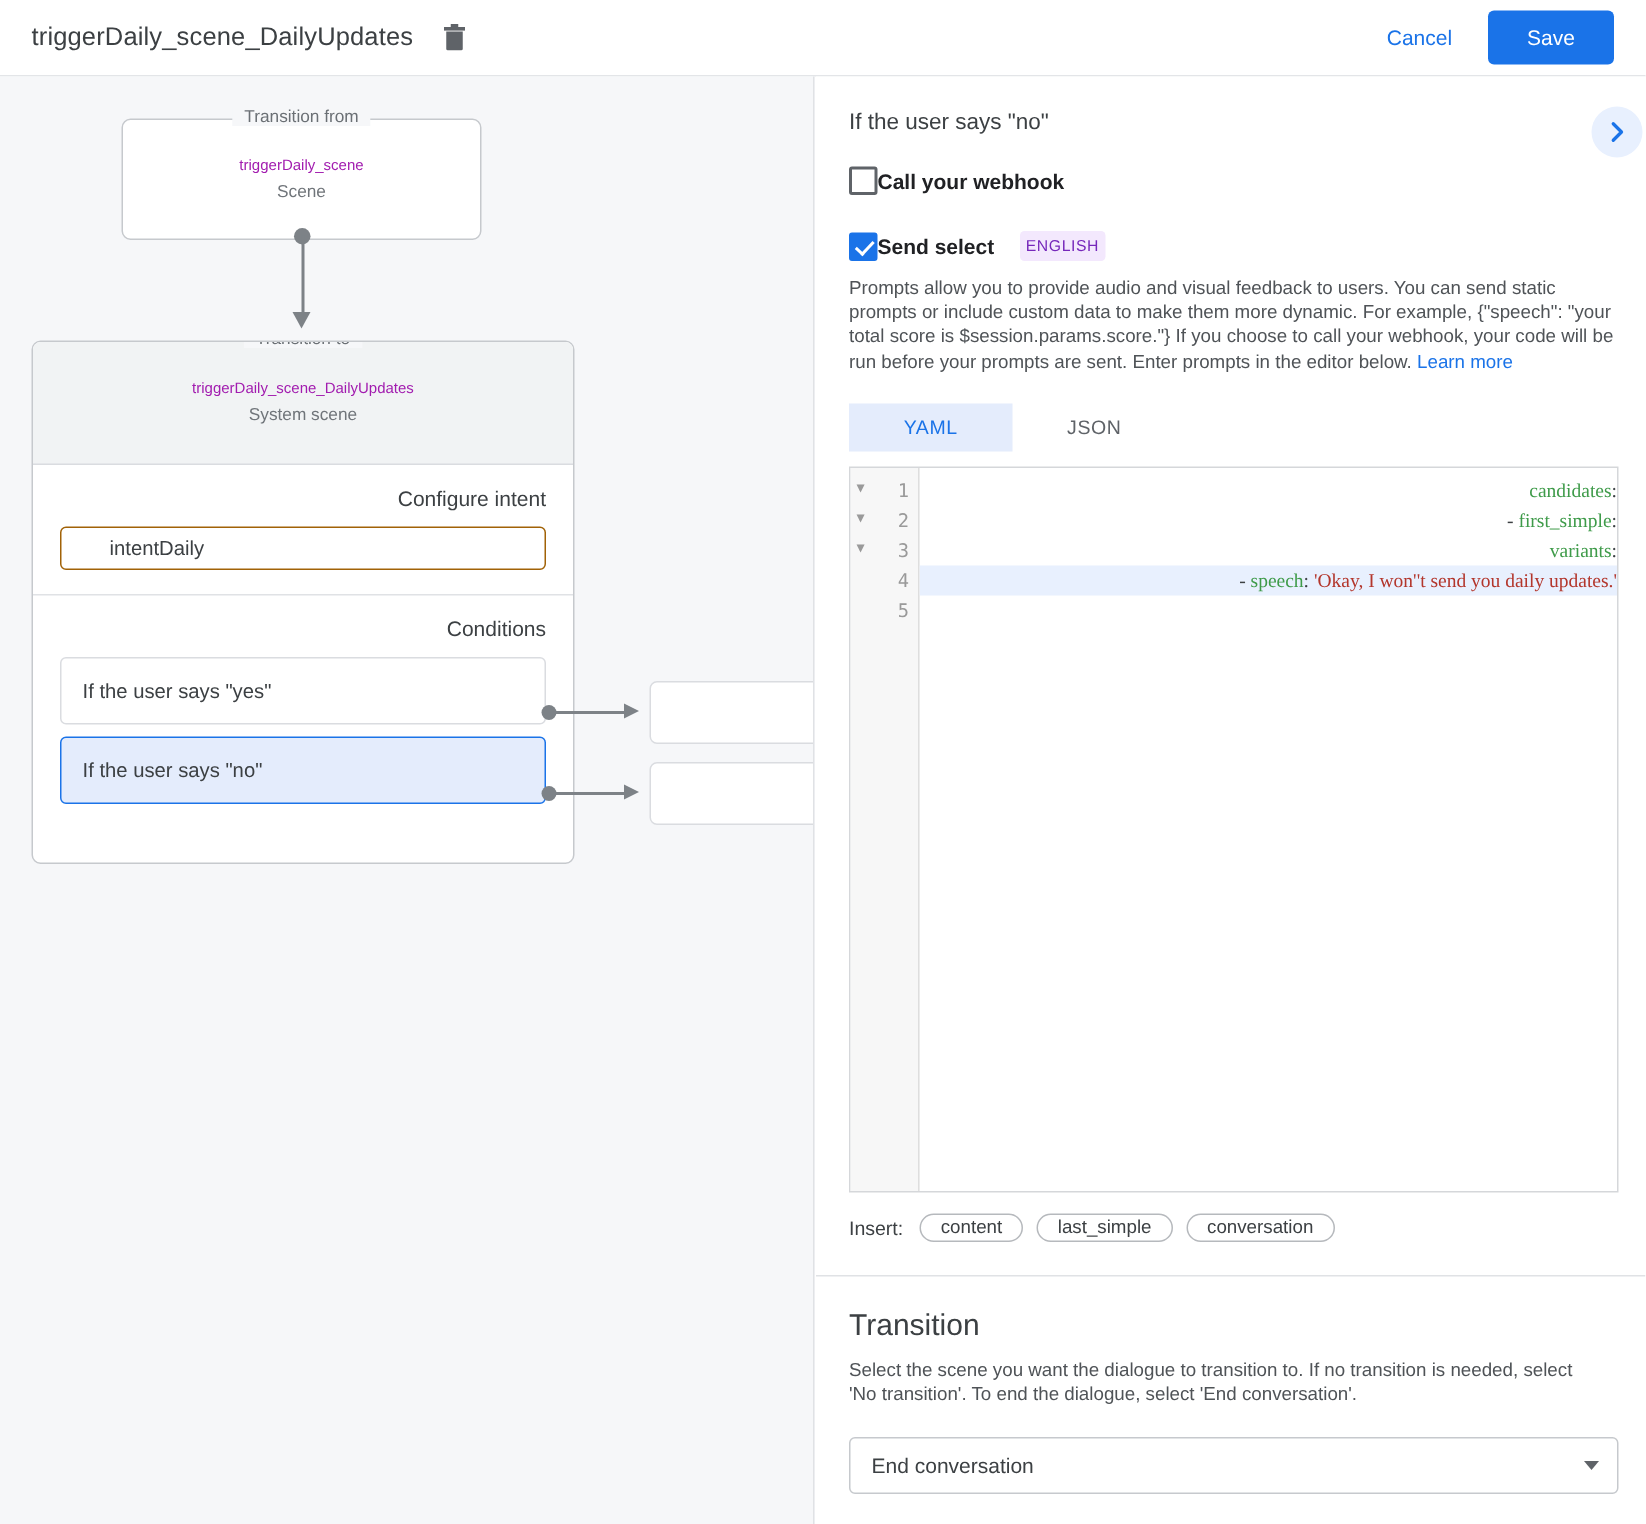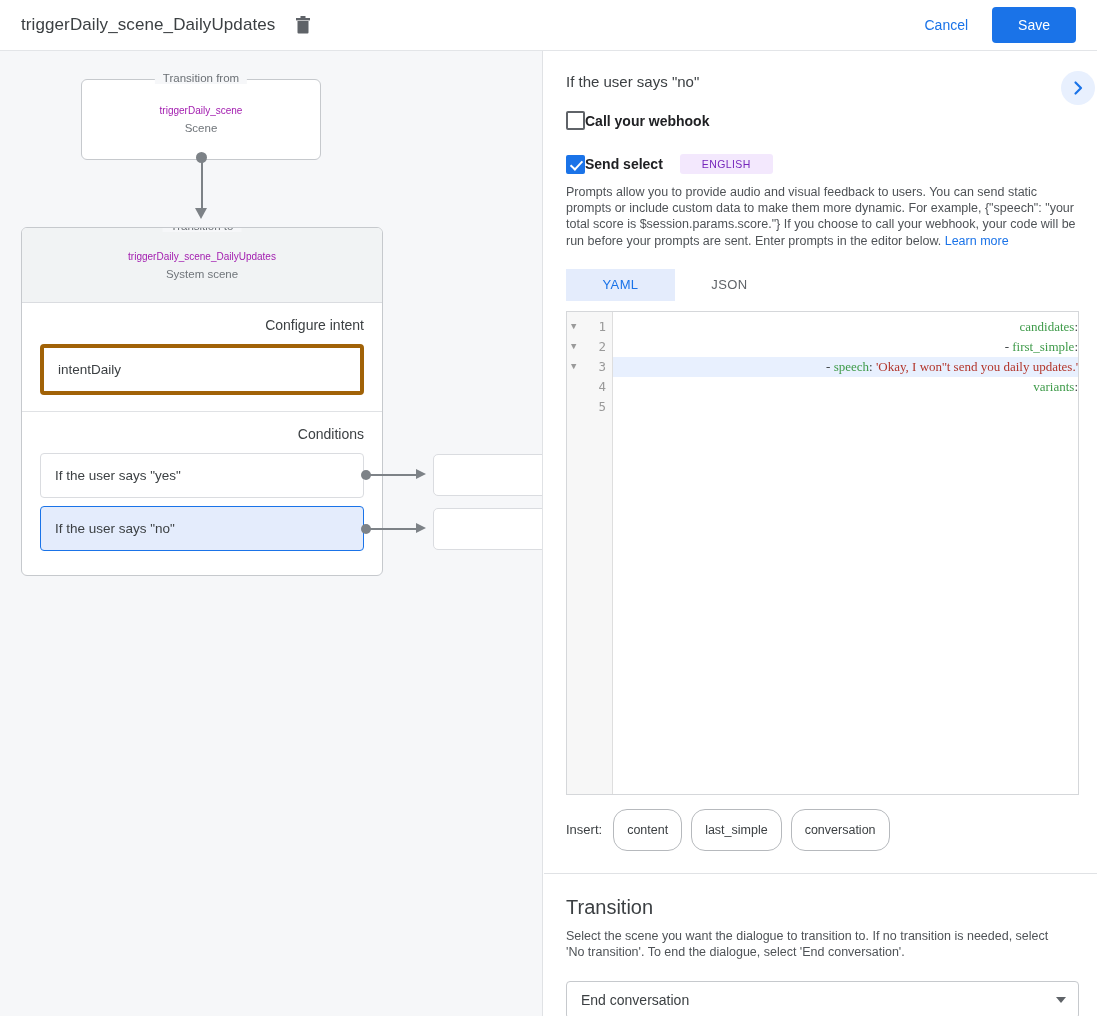--- a/index.html
+++ b/index.html
@@ -127,26 +127,26 @@
     padding: 14px 18px 16px 18px;
   }
   .section-divider { border-bottom: 1px solid #e0e2e5; }
   .section-label {
     font-size: 14px;
     color: #3c4043;
     margin-bottom: 11px;
     text-align: right;
   }
   .field-box {
-    border: 4px solid #a16207;
+    border: 1px solid #a16207;
     border-radius: 4px;
     background: #ffffff;
-    height: 51px;
-    display: flex; align-items: center;
-    padding-left: 14px;
+    height: 29px;
+    display: flex; align-items: center;
+    padding-left: 32px;
     font-size: 13.5px;
     color: #3c4043;
   }
   .cond-box {
     border: 1px solid #dadce0;
     border-radius: 4px;
     background: #ffffff;
     height: 45px;
     display: flex; align-items: center;
     padding-left: 14px;
@@ -225,21 +225,21 @@
     font-size: 14px;
     font-weight: bold;
     color: #202124;
   }
   .lang-badge {
     margin-left: 17px;
     background: #f3e8fd;
     color: #7627bb;
     font-size: 10.5px;
     letter-spacing: .4px;
-    padding: 4px 22px;
+    padding: 4px 4px;
     border-radius: 3px;
     font-weight: normal;
   }
   .helptext {
     margin: 10px 19px 0 22px;
     font-size: 12.5px;
     line-height: 16.2px;
     color: #4f5357;
     width: 510px;
   }
@@ -325,21 +325,21 @@
     display: flex; align-items: center;
     margin: 14px 0 0 22px;
   }
   .insert-label {
     font-size: 13px; color: #3c4043;
     margin-right: 11px;
   }
   .chip {
     border: 1px solid #b6b9bd;
     border-radius: 14px;
-    height: 42px;
+    height: 19px;
     padding: 0 13px;
     display: flex; align-items: center;
     font-size: 12.5px;
     color: #3c4043;
     margin-right: 9px;
     cursor: pointer;
     background: #ffffff;
   }
 
   .panel-divider {
@@ -481,22 +481,22 @@
         <div class="gutter-row">
           <span class="lnum">4</span>
         </div>
         <div class="gutter-row">
           <span class="lnum">5</span>
         </div>
       </div>
     <div class="code" id="code">
         <div class="code-row"><span class="t-key">candidates</span><span class="t-punc">:</span></div>
         <div class="code-row"><span class="t-punc">  - </span><span class="t-key">first_simple</span><span class="t-punc">:</span></div>
+        <div class="code-row"><span class="t-punc">      </span><span class="t-key">variants</span><span class="t-punc">:</span></div>
         <div class="code-row hl"><span class="t-punc">        - </span><span class="t-key">speech</span><span class="t-punc">: </span><span class="t-str">'Okay, I won''t send you daily updates.'</span></div>
-        <div class="code-row"><span class="t-punc">      </span><span class="t-key">variants</span><span class="t-punc">:</span></div>
         <div class="code-row"></div>
       </div>
   </div>
 
   <div class="insert-row">
     <div class="insert-label">Insert:</div>
     <div class="chip">content</div>
     <div class="chip">last_simple</div>
     <div class="chip">conversation</div>
   </div>

